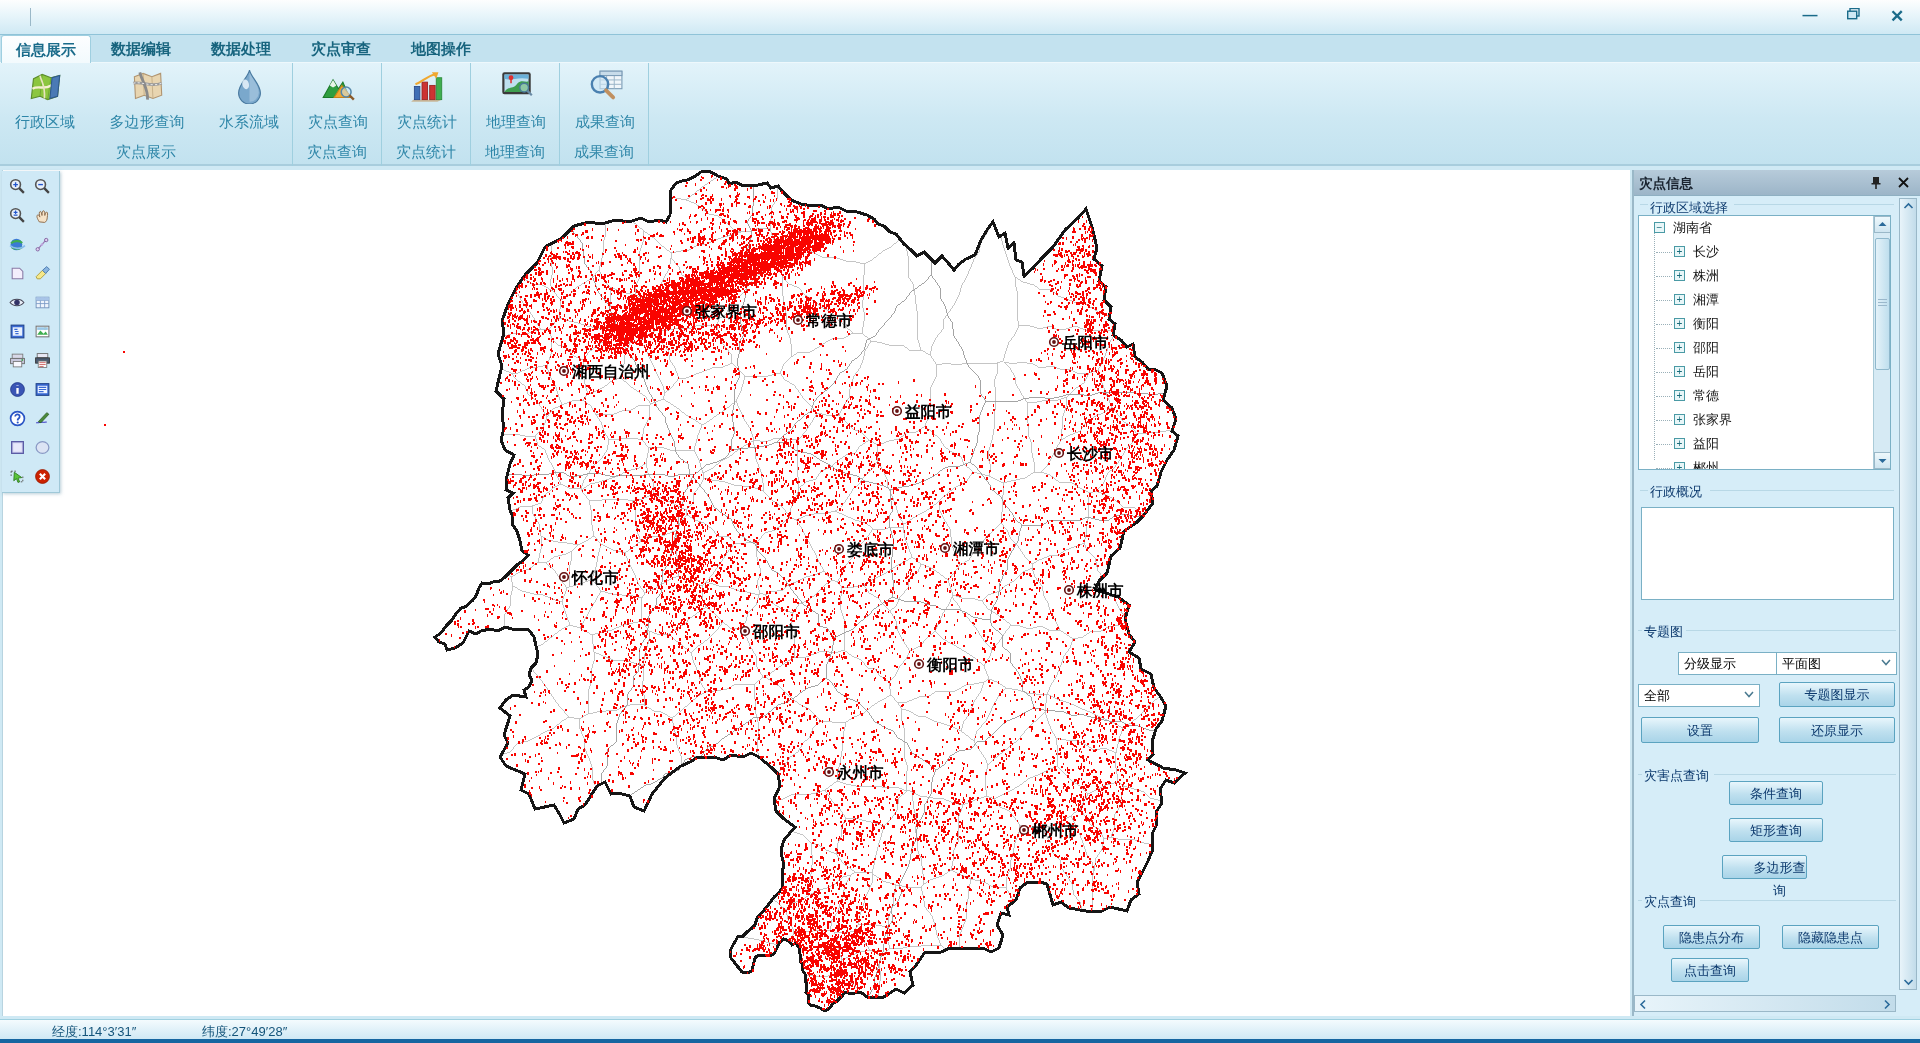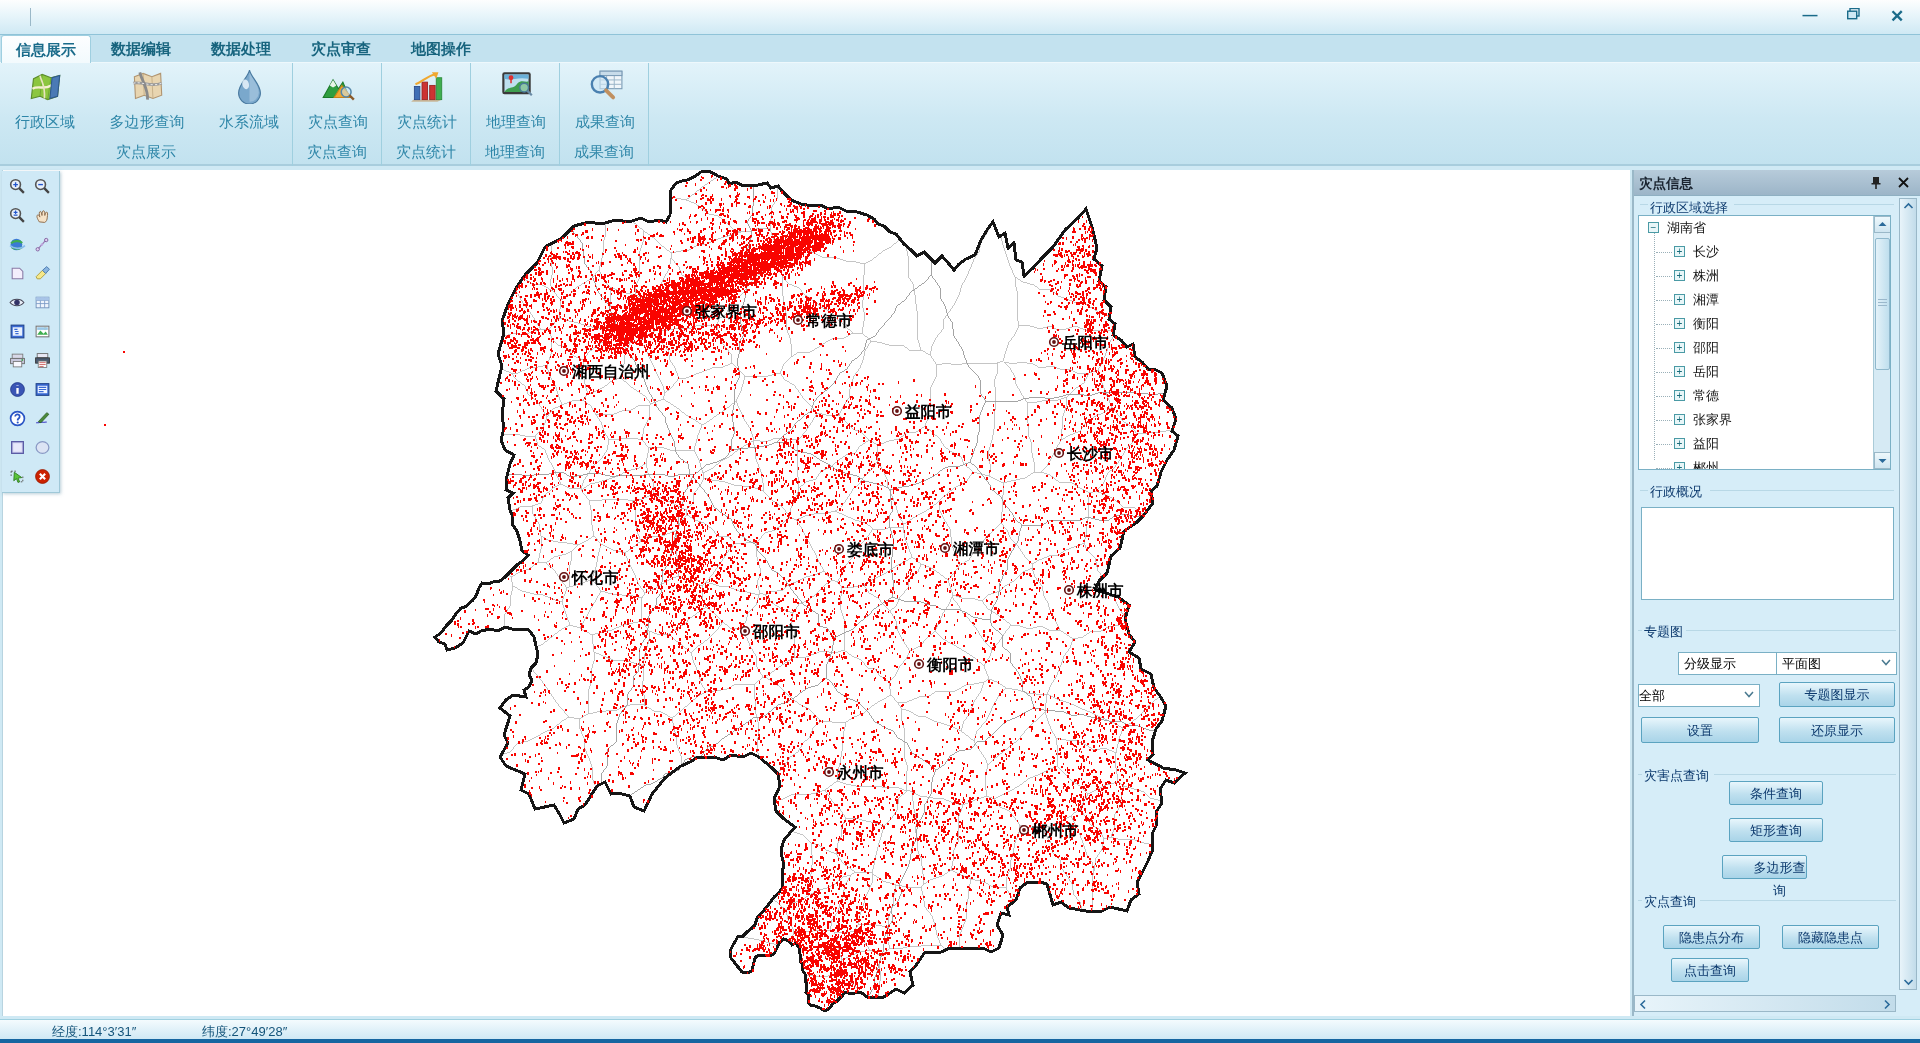--- a/index.html
+++ b/index.html
@@ -19,21 +19,21 @@
 #toolbar { position:absolute; left:2px; top:171px; width:58px; height:322px; background:#cfe9f6; border-right:1px solid #9fc8d8; border-bottom:1px solid #9fc8d8; box-shadow:1px 1px 3px rgba(120,160,180,0.5); padding:4px 0 0 6px; }
 .tico { display:inline-block; width:23px; height:23px; margin:3px 1px; }
 #rpanel { position:absolute; left:1632px; top:170px; width:288px; height:846px; background:#d6edf8; border-left:2px solid #9ab8c8; }
 #rphead { position:absolute; left:0; top:0; width:288px; height:26px; background:linear-gradient(#b7cbda,#9cb5c8); border-bottom:1px solid #8fb0c2; }
 #rphead .t { position:absolute; left:5px; top:5px; font-size:13.5px; font-weight:bold; color:#1a2430; }
 #rpbody { position:absolute; left:4px; top:26px; width:262px; height:800px; }
 .grplabel { font-size:13px; color:#0d3a6e; }
 #tree { position:absolute; left:0px; top:19px; width:253px; height:255px; background:#fff; border:1px solid #7ab0c5; overflow:hidden; }
 .titem { position:relative; height:24px; line-height:24px; font-size:13px; color:#111; }
 .titem .tbox { display:inline-block; width:11px; height:11px; line-height:9px; text-align:center; border:1px solid #4a9aa5; background:#e8f6f8; color:#1a6b7a; font-size:10px; vertical-align:middle; margin-top:-2px; }
-.titem.root { padding-left:9px; }
+.titem.root { padding-left:15px; }
 .titem.child { padding-left:35px; }
 .titem.child::before { content:''; position:absolute; left:17px; top:12px; width:16px; border-top:1px dotted #9ab0b8; }
 .titem .tdots { display:inline-block; width:8px; }
 .dd { font-size:13px; color:#000; }
 .btn { position:absolute; background:linear-gradient(#e8f6fc,#bfe0ef 55%,#a9d4e8); border:1px solid #5ba3c0; border-radius:2px; color:#0d3a6e; font-size:13px; text-align:center; }
 #statusbar { position:absolute; left:0; top:1019px; width:1920px; height:20px; background:linear-gradient(#f4fbfe,#cfe8f4); border-top:1px solid #9fd0e0; font-size:13px; color:#14547a; font-weight:normal; }
 #bottomstrip { position:absolute; left:0; top:1039px; width:1920px; height:4px; background:#1565a0; }
 .clab { font-size:15.5px; font-weight:bold; fill:#000; font-family:"Liberation Sans",sans-serif; }
 .sbar { background:linear-gradient(90deg,#e8f4fa,#c2dcea); border:1px solid #9ab8c8; }
 .gline { position:absolute; border-top:1px solid #b8d8e6; height:0; }
@@ -335,21 +335,21 @@
 
   <div class="grplabel" style="position:absolute;left:6px;top:427px;">专题图</div>
   <div class="gline" style="left:0px;top:434px;width:4px;"></div>
   <div class="gline" style="left:48px;top:434px;width:210px;"></div>
   <div class="dd" style="position:absolute;left:0px;top:456px;width:122px;height:23px;background:#fff;border:1px solid #7ab0c5;line-height:21px;padding-left:5px;margin-left:40px;">分级显示<svg style="float:right;margin:6px 5px 0 0;" width="10" height="7" viewBox="0 0 10 7">
           <path d="M1 1 L5 5.5 L9 1" stroke="#4a7a90" stroke-width="1.5" fill="none"></path>
         </svg></div>
   <div class="dd" style="position:absolute;left:138px;top:456px;width:121px;height:23px;background:#fff;border:1px solid #7ab0c5;line-height:21px;padding-left:5px;">平面图<svg style="float:right;margin:6px 5px 0 0;" width="10" height="7" viewBox="0 0 10 7">
           <path d="M1 1 L5 5.5 L9 1" stroke="#4a7a90" stroke-width="1.5" fill="none"></path>
         </svg></div>
-  <div class="dd" style="position:absolute;left:0px;top:488px;width:122px;height:23px;background:#fff;border:1px solid #7ab0c5;line-height:21px;">全部<svg style="float:right;margin:6px 5px 0 0;" width="10" height="7" viewBox="0 0 10 7">
+  <div class="dd" style="position:absolute;left:0px;top:488px;width:122px;height:23px;background:#fff;border:1px solid #7ab0c5;line-height:21px;padding-left:5px;">全部<svg style="float:right;margin:6px 5px 0 0;" width="10" height="7" viewBox="0 0 10 7">
           <path d="M1 1 L5 5.5 L9 1" stroke="#4a7a90" stroke-width="1.5" fill="none"></path>
         </svg></div>
   <div class="btn" style="left:141px;top:486px;width:116px;height:25px;line-height:24px;">专题图显示</div>
   <div class="btn" style="left:3px;top:521px;width:118px;height:26px;line-height:25px;">设置</div>
   <div class="btn" style="left:141px;top:521px;width:116px;height:26px;line-height:25px;">还原显示</div>
 
   <div class="grplabel" style="position:absolute;left:6px;top:571px;">灾害点查询</div>
   <div class="gline" style="left:0px;top:578px;width:4px;"></div>
   <div class="gline" style="left:76px;top:578px;width:182px;"></div>
   <div class="btn" style="left:91px;top:585px;width:94px;height:24px;line-height:23px;">条件查询</div>

